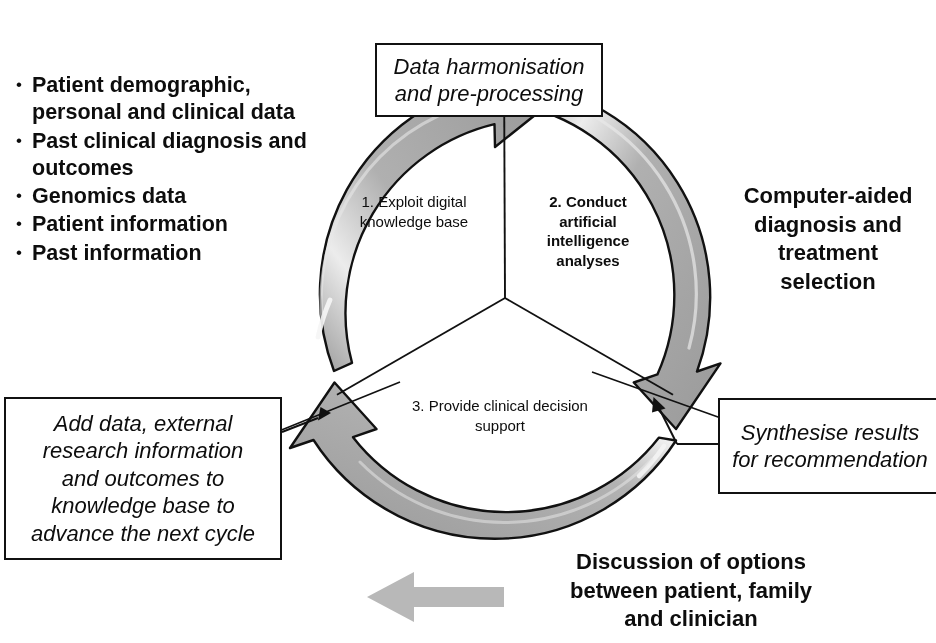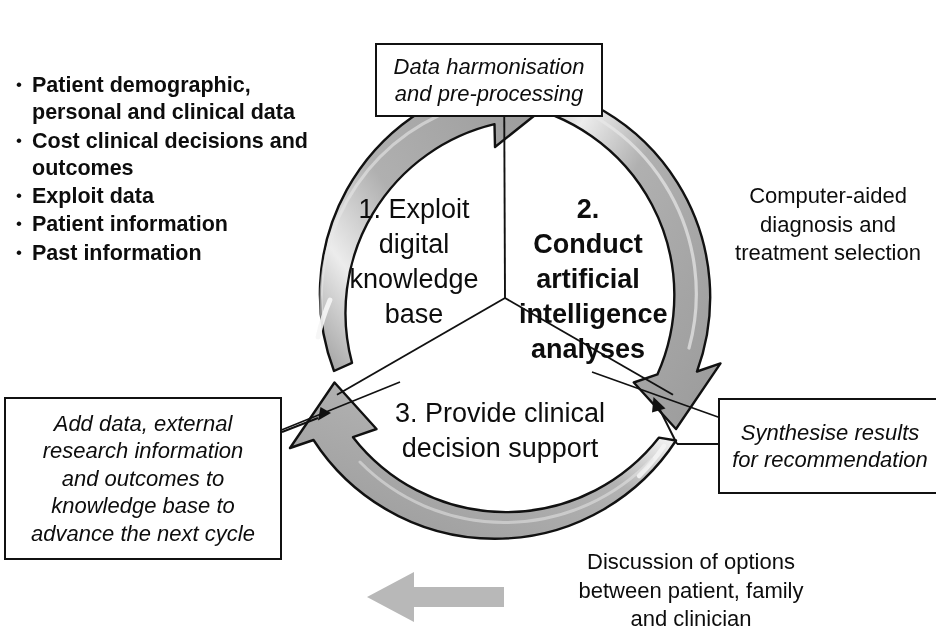--- a/index.html
+++ b/index.html
@@ -19,27 +19,27 @@
   
   .box{position:absolute;border:2.2px solid #111;background:#fff;
        display:flex;align-items:center;justify-content:center;text-align:center;
        font-style:italic;font-size:22px;line-height:1.25;box-sizing:border-box;}
   #box-top{left:375px;top:3px;width:228px;height:74px;padding:2px 6px;margin-top:40px;}
   #box-left{left:4px;top:397px;width:278px;height:163px;padding:2px 16px;}
   #box-right{left:718px;top:398px;width:222px;height:96px;padding:2px 6px;
              border-right:none;}
 
   
-  .plain{position:absolute;text-align:center;font-size:22px;line-height:1.3;}
+  .plain{position:absolute;text-align:center;font-size:22px;line-height:1.3;font-weight:bold;}
   #lbl-cad{left:728px;top:182px;width:200px;}
   #lbl-clinical-decision{left:318px;top:556px;width:140px;}
   #lbl-discussion{left:566px;top:548px;width:250px;}
 
   
-  .seg{position:absolute;text-align:center;font-size:27px;line-height:1.3;}
+  .seg{position:absolute;text-align:center;font-size:15px;line-height:1.3;}
   #seg1{left:345px;top:192px;width:138px;}
   #seg2{left:519px;top:192px;width:138px;font-weight:bold;}
   #seg3{left:392px;top:396px;width:216px;}
 </style>
 </head>
 <body>
 
 <div class="stage">
 
   <svg class="layer" viewBox="0 0 936 643">
@@ -140,25 +140,25 @@
     </g>
   </svg>
 
   <div class="txt" id="bullets">
     <div class="bullet-row">
       <span class="dot">•</span>
       <span class="btext">Patient demographic, personal and clinical data</span>
     </div>
     <div class="bullet-row">
       <span class="dot">•</span>
-      <span class="btext">Cost clinical decisions and outcomes</span>
+      <span class="btext">Past clinical diagnosis and outcomes</span>
     </div>
     <div class="bullet-row">
       <span class="dot">•</span>
-      <span class="btext">Exploit data</span>
+      <span class="btext">Genomics data</span>
     </div>
     <div class="bullet-row">
       <span class="dot">•</span>
       <span class="btext">Patient information</span>
     </div>
     <div class="bullet-row">
       <span class="dot">•</span>
       <span class="btext">Past information</span>
     </div>
   </div>

